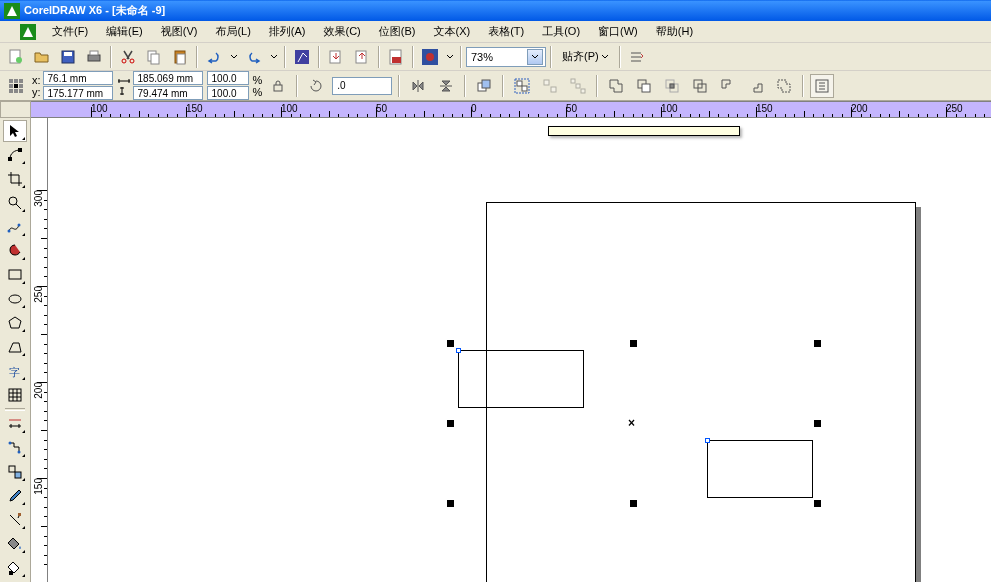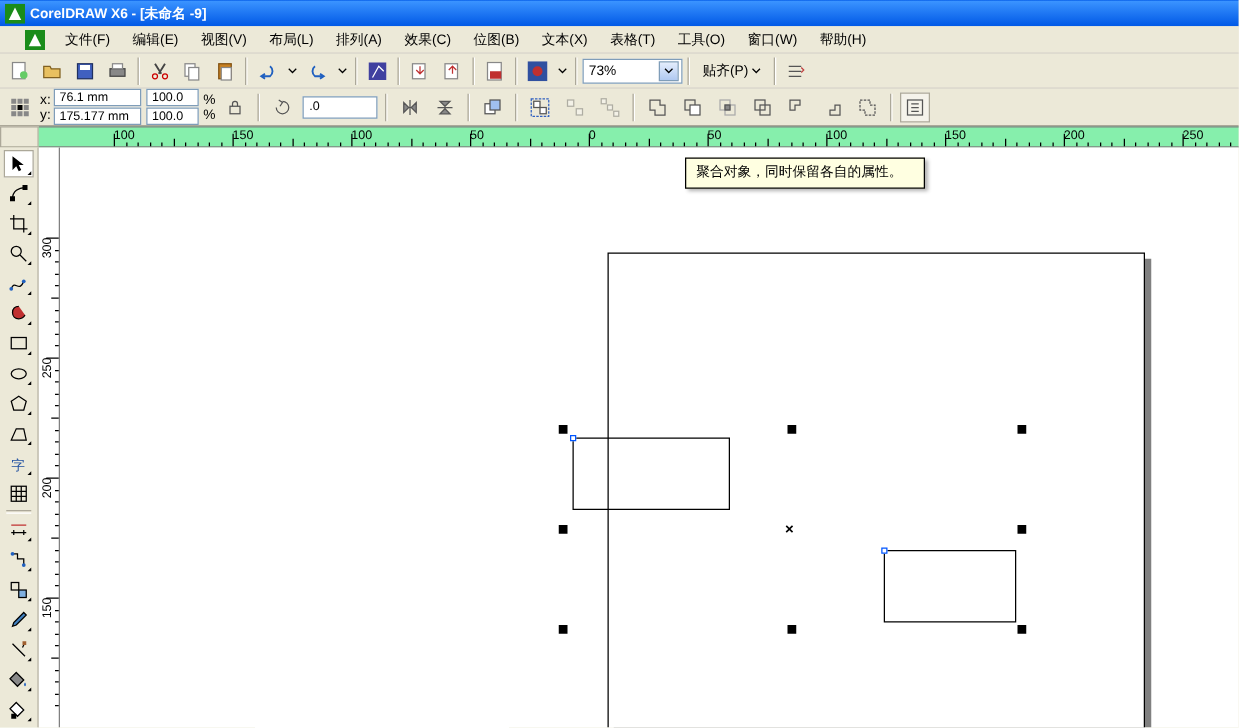--- a/index.html
+++ b/index.html
@@ -18,21 +18,21 @@
 
 .propbar { background: #ece9d8; height: 30px; display: flex; align-items: center; padding: 0 4px; gap: 4px; border-bottom: 1px solid #aca899; }
 .coord-grid { display: flex; align-items: center; gap: 2px; }
 .coord-labels { display: flex; flex-direction: column; font-size: 10px; line-height: 12px; }
 .field { background: #fff; border: 1px solid #7f9db9; height: 18px; padding: 1px 4px; font-size: 10px; width: 70px; }
 .field-pair { display: flex; flex-direction: column; gap: 1px; }
 .field-pair .field { height: 14px; line-height: 12px; }
 .dropdown { background: #fff; border: 1px solid #7f9db9; height: 20px; display: flex; align-items: center; padding: 0 2px 0 4px; font-size: 10px; }
 .dropdown .dd-arrow { width: 16px; height: 16px; margin-left: 4px; background: linear-gradient(#e4edfc,#b0c9f1); border: 1px solid #7f9db9; display: flex; align-items: center; justify-content: center; }
 
-.ruler-h { position: absolute; top: 101px; left: 31px; right: 0; height: 17px; background: #86efac; border-bottom: 1px solid #808080; border-top: 1px solid #808080; }
+.ruler-h { position: absolute; top: 101px; left: 31px; right: 0; height: 17px; background: #c4b5fd; border-bottom: 1px solid #808080; border-top: 1px solid #808080; }
 .ruler-h .tick-label { position: absolute; top: 1px; font-size: 10px; color: #000; }
 .ruler-corner { position: absolute; top: 101px; left: 0; width: 31px; height: 17px; background: #ece9d8; border: 1px solid #aca899; }
 
 .toolbox { position: absolute; top: 118px; left: 0; width: 31px; bottom: 0; background: #ece9d8; border-right: 1px solid #aca899; display: flex; flex-direction: column; align-items: center; padding-top: 2px; gap: 2px; }
 .tool { width: 24px; height: 22px; display: flex; align-items: center; justify-content: center; border: 1px solid transparent; position: relative; }
 .tool.active { background: #fff; border: 1px solid #aca899; }
 .tool .fly { position: absolute; right: 1px; bottom: 1px; width: 0; height: 0; border-left: 3px solid transparent; border-bottom: 3px solid #000; }
 
 .ruler-v { position: absolute; top: 118px; left: 31px; width: 17px; bottom: 0; background: #fff; border-right: 1px solid #808080; }
 .ruler-v .tick-label { position: absolute; left: 2px; font-size: 10px; color: #000; writing-mode: vertical-rl; transform: rotate(180deg); }
@@ -228,20 +228,34 @@
       </svg>
     </div>
   <div class="coord-grid">
     <div class="coord-labels">
       <span>x:</span>
       <span>y:</span>
     </div>
     <div class="field-pair">
       <input class="field" value="76.1 mm" style="">
       <input class="field" value="175.177 mm" style="">
+    </div>
+  </div>
+  <div class="coord-grid">
+    <div class="coord-labels">
+      <svg width="14" height="10">
+          <path d="M1 5h12M2 3v4M12 3v4" stroke="#000"></path>
+        </svg>
+      <svg width="10" height="10">
+          <path d="M5 1v8M3 2h4M3 8h4" stroke="#000"></path>
+        </svg>
+    </div>
+    <div class="field-pair">
+      <input class="field" value="185.069 mm" style="">
+      <input class="field" value="79.474 mm" style="">
     </div>
   </div>
   <div class="field-pair">
     <input class="field" style="width: 42px;" value="100.0">
     <input class="field" style="width: 42px;" value="100.0">
   </div>
   <div class="coord-labels pct">
     <span>%</span>
     <span>%</span>
   </div>
@@ -648,14 +662,13 @@
   <div class="sel-handle" style="left:766px;top:222px"></div>
   <div class="sel-handle" style="left:399px;top:302px"></div>
   <div class="sel-center" style="left:580px;top:298px">×</div>
   <div class="sel-handle" style="left:766px;top:302px"></div>
   <div class="sel-handle" style="left:399px;top:382px"></div>
   <div class="sel-handle" style="left:582px;top:382px"></div>
   <div class="sel-handle" style="left:766px;top:382px"></div>
 </div>
 
 <div class="tooltip" style="left:548px;top:126px;width:192px">
-  <div>聚合对象，同时保留各自的属性。</div>
 </div>
 
 </body></html>

